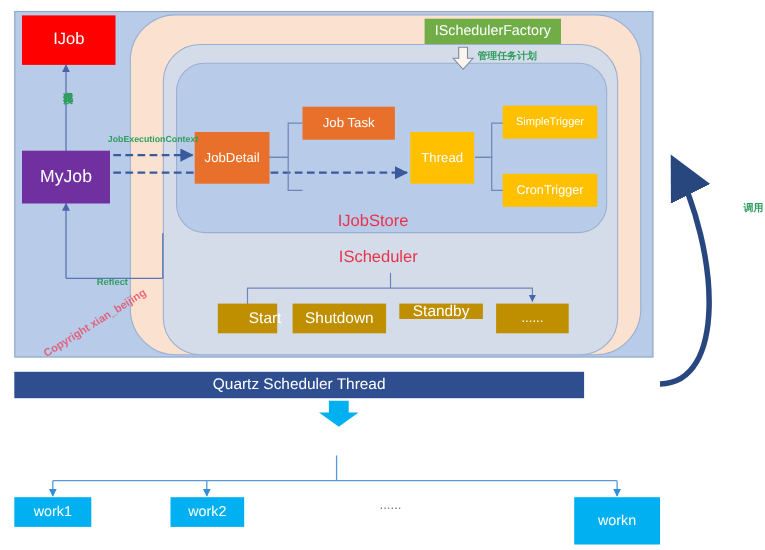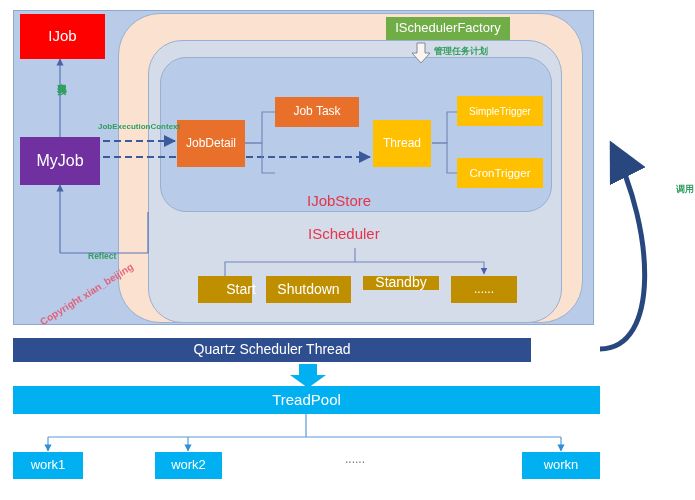--- a/index.html
+++ b/index.html
@@ -155,32 +155,29 @@
   </div>
 
   <div class="abs node n-darkblue" style="left:13px;top:338px;width:518px;height:24px;font-size:14px;">
     <span>Quartz Scheduler Thread</span>
   </div>
 
   <svg class="abs" style="left:288px;top:364px;width:40px;height:24px;" viewBox="0 0 40 24">
     <path d="M11,0 L29,0 L29,11 L38,11 L20,24 L2,11 L11,11 Z" fill="#00b0f0"></path>
   </svg>
 
-  <div class="abs node n-cyan" style="left:13px;top:386px;width:587px;height:28px;font-size:15px;">
-    <span>TreadPool</span>
-  </div>
 
   <div class="abs node n-cyan" style="left:13px;top:452px;width:70px;height:27px;font-size:13px;">
     <span>work1</span>
   </div>
   <div class="abs node n-cyan" style="left:155px;top:452px;width:67px;height:27px;font-size:13px;">
     <span>work2</span>
   </div>
   <div class="txt" style="left:345px;top:452px;color:#777;font-size:12px;">......</div>
-  <div class="abs node n-cyan" style="left:522px;top:452px;width:78px;height:27px;font-size:13px;">
+  <div class="abs node n-cyan" style="left:522px;top:452px;width:78px;height:43px;font-size:13px;">
     <span>workn</span>
   </div>
 
   <div class="txt t-red" style="left:307px;top:192px;font-size:15px;">IJobStore</div>
 
   <div class="txt t-red" style="left:308px;top:225px;font-size:15px;">IScheduler</div>
 
   <div class="txt t-green vert" style="left:55px;top:76px;font-size:9px;">实现接口</div>
 
   <div class="txt t-green" style="left:98px;top:122px;font-size:8px;">JobExecutionContext</div>

